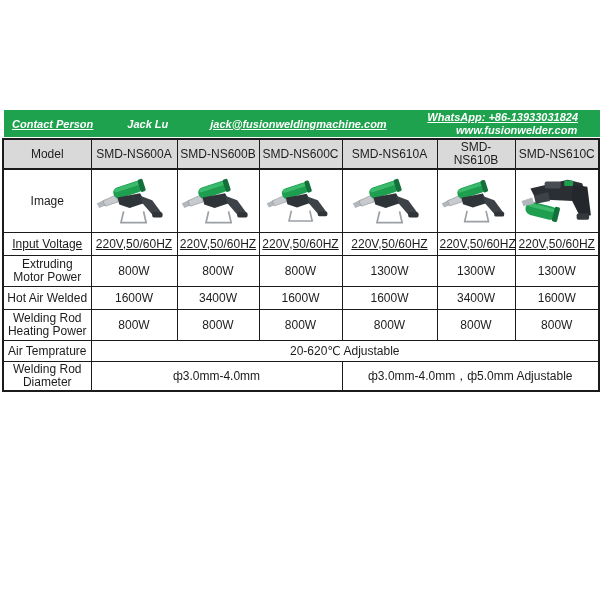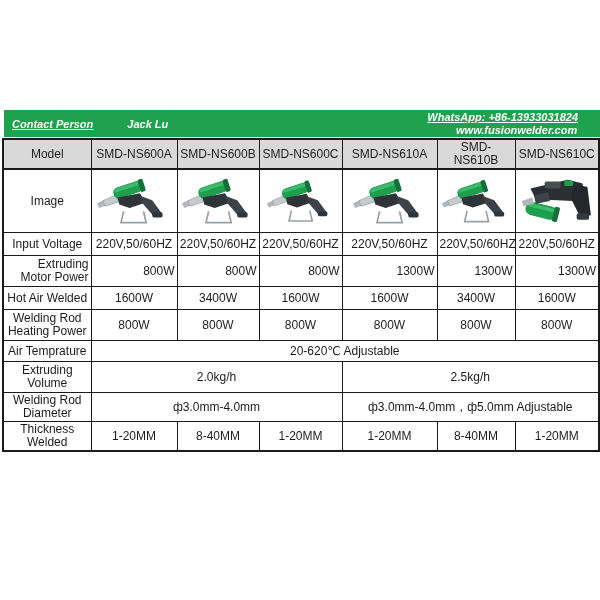--- a/index.html
+++ b/index.html
@@ -38,39 +38,40 @@
   table.spec{border:2px solid #1b1b1b;}
   tr.header-row td{
     background:#d9d9d9;border-top:2px solid #1b1b1b;
     border-bottom:2px solid #1b1b1b;height:23px;
   }
   td.sep{border-left:2px solid #1b1b1b;}
   td.rowlabel{padding:1px 3px;}
   tr.image-row td{height:60px;}
   .prod{display:block;margin:0 auto;}
   
-  tr.r-voltage td{height:20px;}
-  tr.r-emp td{height:28px;text-align:right;}
+  tr.r-voltage td{height:20px;text-decoration:underline;}
+  tr.r-emp td{height:28px;}
   tr.r-hot td{height:20px;}
   tr.r-wrhp td{height:28px;}
   tr.r-airtemp td{height:18px;}
   tr.r-extemp td{height:22px;}
   tr.r-exvol td{height:28px;}
   tr.r-wrd td{height:26px;margin-top:36px;}
   tr.r-net td{height:20px;}
   tr.r-motor td{height:20px;}
   tr.r-thick td{height:24px;}
 </style>
 </head>
 <body>
 
 <div class="contact-bar">
   <div class="cb-left">
     <span class="u cb-person">Contact Person</span>
     <span class="cb-name">Jack Lu</span>
+    <span class="u cb-email">jack@fusionweldingmachine.com</span>
   </div>
   <div class="cb-right">
     <span class="u">WhatsApp: +86-13933031824</span>
     <span class="cb-site">www.fusionwelder.com</span>
   </div>
 </div>
 
 <table class="spec">
   <colgroup>
     <col style="width:88px">
@@ -227,37 +228,23 @@
     <td>800W</td>
     <td>800W</td>
   </tr>
 
   <tr class="r-airtemp">
     <td class="rowlabel">Air Temprature</td>
     <td colspan="6">20-620℃ Adjustable</td>
   </tr>
 
 
-  <tr class="r-exvol">
-    <td class="rowlabel">Extruding Volume</td>
-    <td colspan="3">2.0kg/h</td>
-    <td colspan="3" class="sep">2.5kg/h</td>
-  </tr>
 
   <tr class="r-wrd">
     <td class="rowlabel">Welding Rod Diameter</td>
     <td colspan="3">ф3.0mm-4.0mm</td>
     <td colspan="3" class="sep">ф3.0mm-4.0mm，ф5.0mm Adjustable</td>
   </tr>
 
 
 
-  <tr class="r-thick">
-    <td class="rowlabel">Thickness Welded</td>
-    <td>1-20MM</td>
-    <td>8-40MM</td>
-    <td>1-20MM</td>
-    <td class="sep">1-20MM</td>
-    <td>8-40MM</td>
-    <td>1-20MM</td>
-  </tr>
 </tbody>
   </table>
 
 </body></html>

